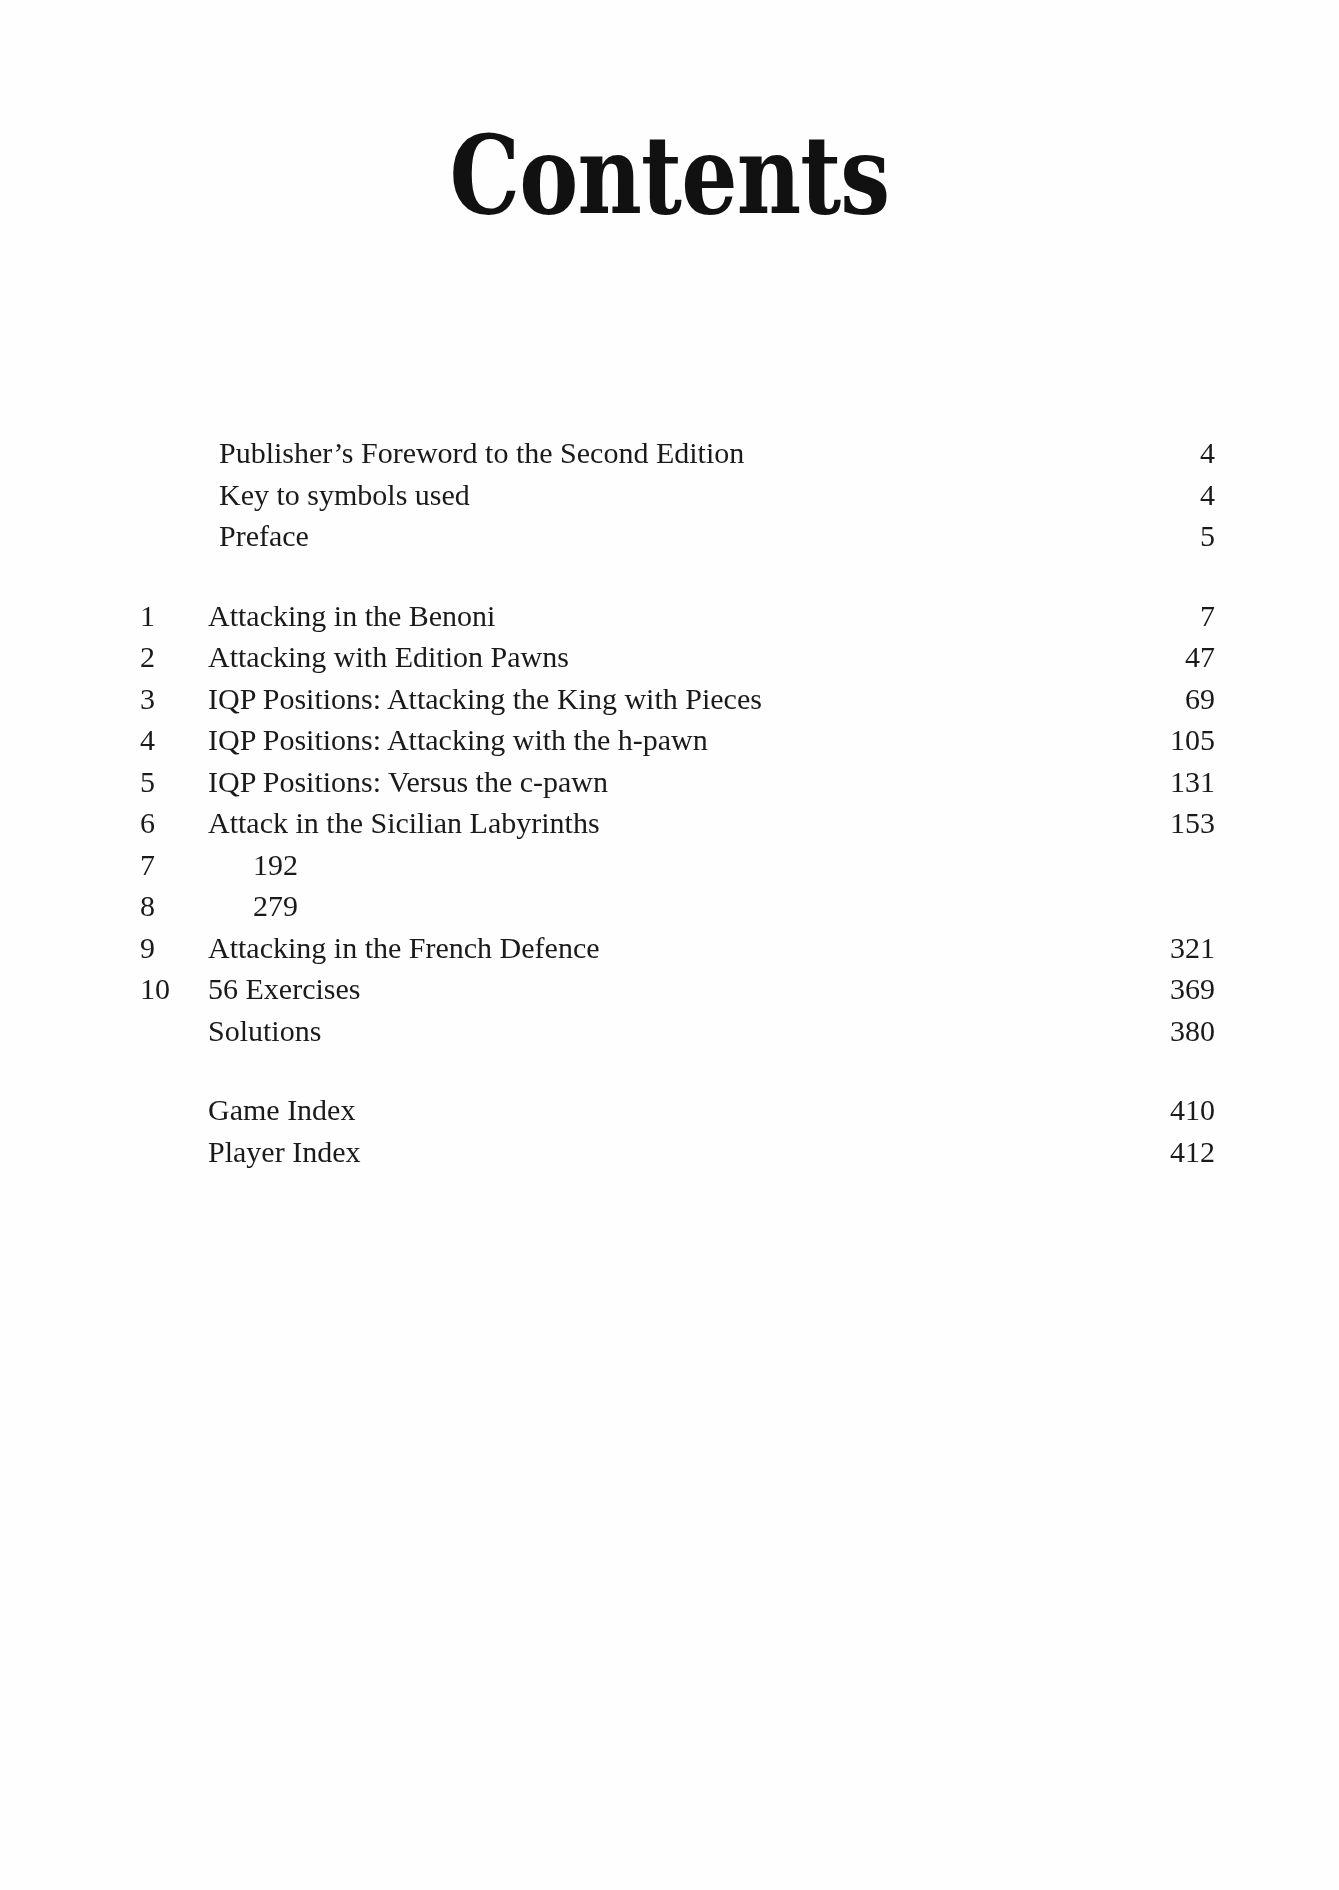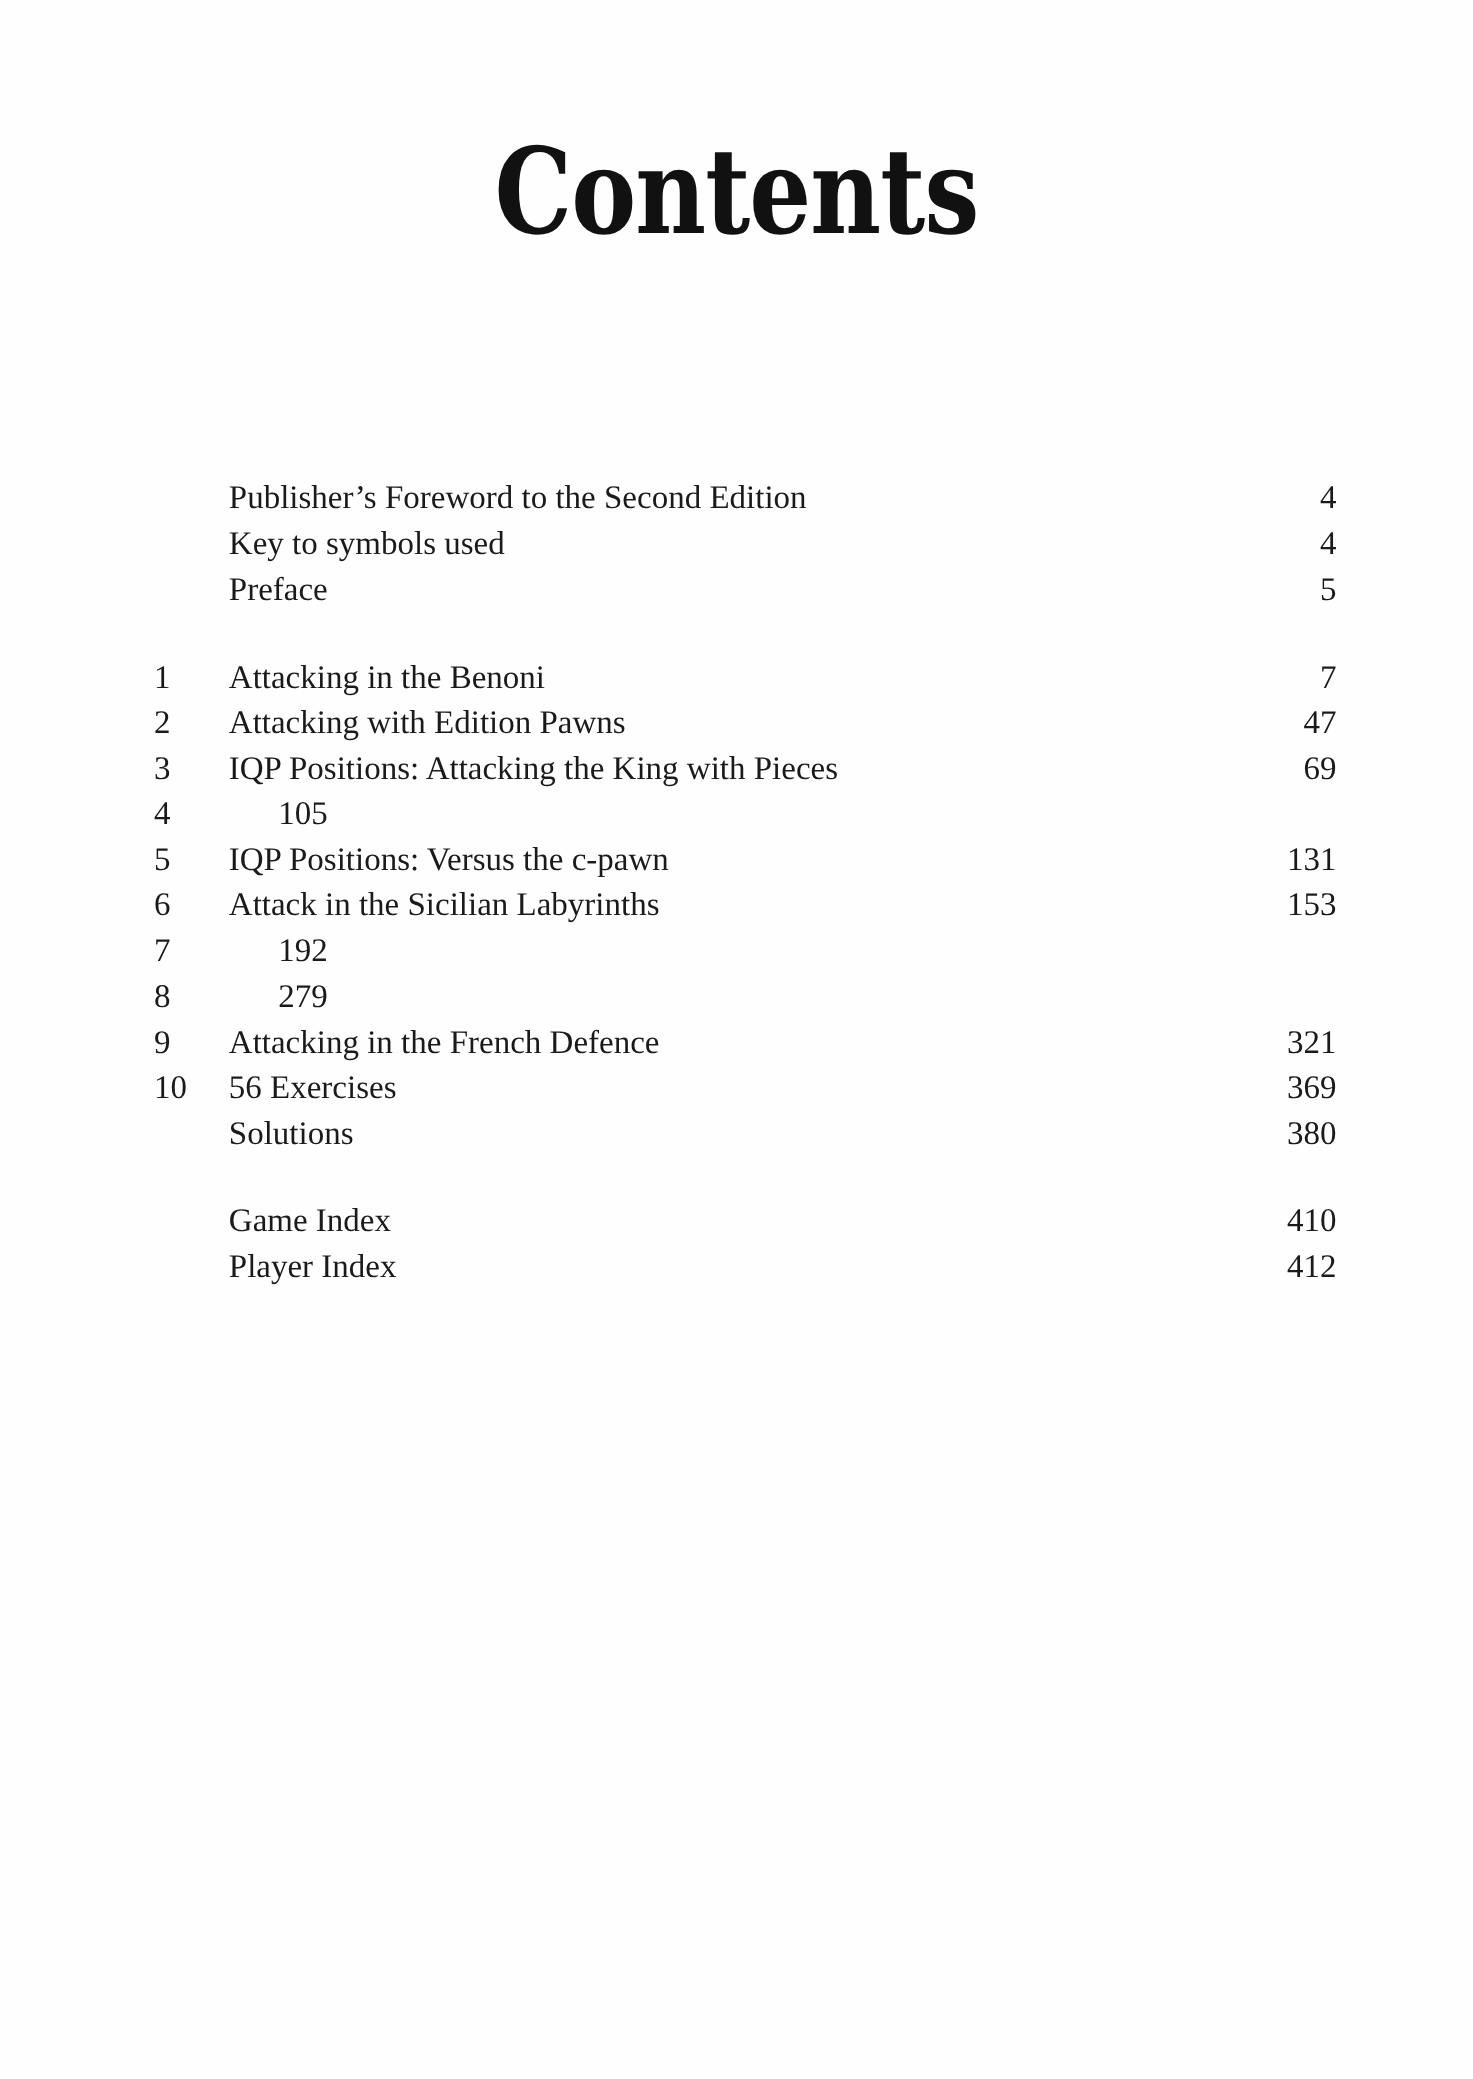--- a/index.html
+++ b/index.html
@@ -61,21 +61,21 @@
   .label {
     flex: 1 1 auto;
     text-align: left;
     white-space: nowrap;
   }
   .page-no {
     flex: 0 0 90px;
     text-align: right;
   }
   .front .label {
-    margin-left: 0;
+    margin-left: 11px;
     font-family: Liberation Serif, serif;
   }
 </style>
 </head>
 <body>
 
 <div class="page">
 
   <div class="title">Contents</div>
 
@@ -110,20 +110,21 @@
         <span class="label">Attacking with Edition Pawns</span>
         <span class="page-no">47</span>
       </div>
       <div class="row">
         <span class="num">3</span>
         <span class="label">IQP Positions: Attacking the King with Pieces</span>
         <span class="page-no">69</span>
       </div>
       <div class="row">
         <span class="num">4</span>
+        <span class="label">IQP Positions: Attacking with the h-pawn</span>
         <span class="page-no">105</span>
       </div>
       <div class="row">
         <span class="num">5</span>
         <span class="label">IQP Positions: Versus the c-pawn</span>
         <span class="page-no">131</span>
       </div>
       <div class="row">
         <span class="num">6</span>
         <span class="label">Attack in the Sicilian Labyrinths</span>

